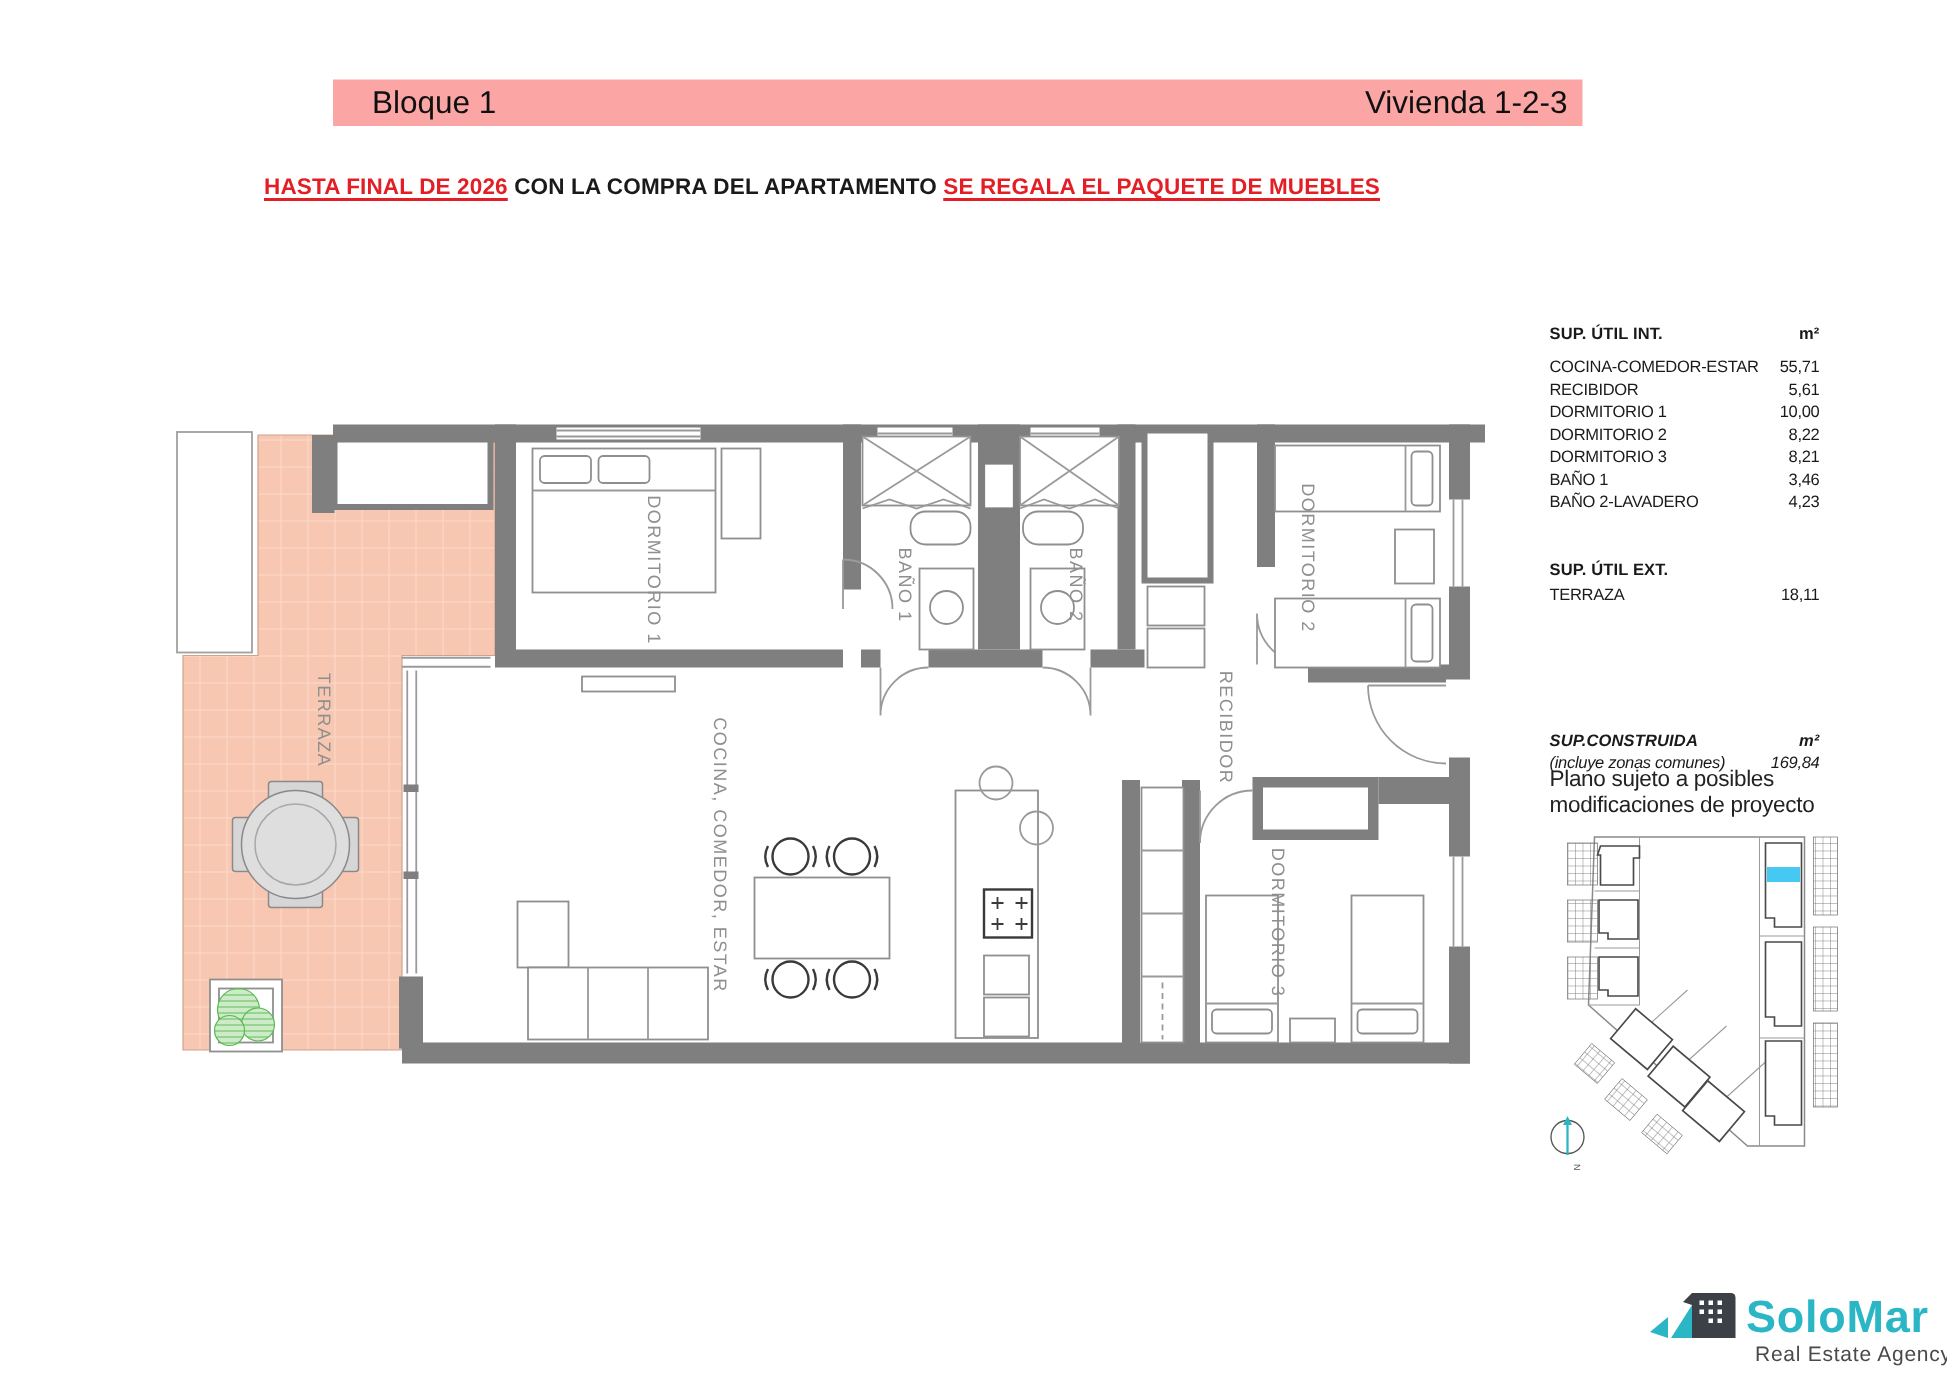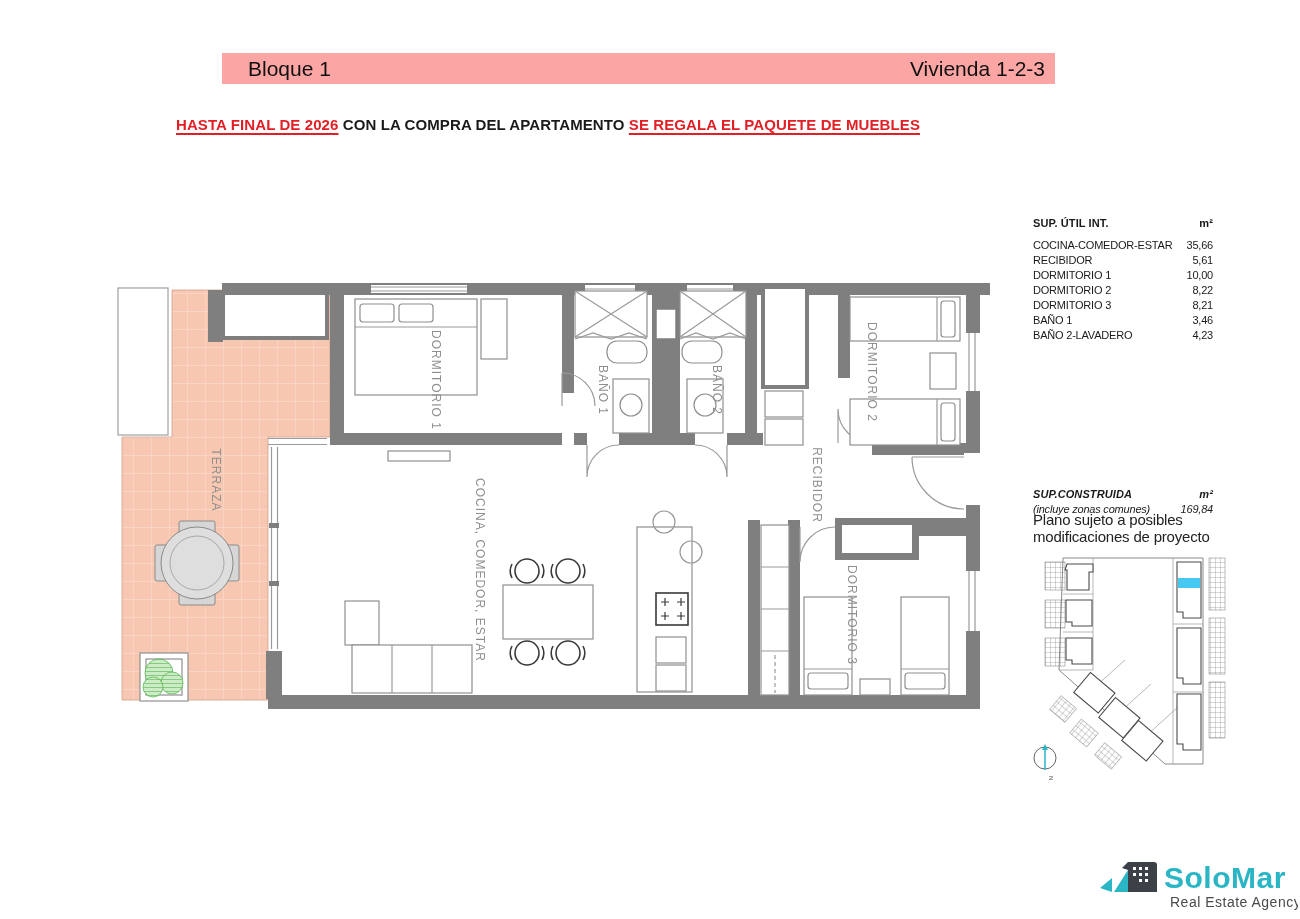--- a/index.html
+++ b/index.html
@@ -240,21 +240,21 @@
   </svg>
 
   <div class="areas" style="top:216px;">
     <div class="arow head">
         <span class="lbl b">SUP. ÚTIL INT.</span>
         <span class="val b">m²</span>
       </div>
     <div style="height:7px"></div>
     <div class="arow">
         <span>COCINA-COMEDOR-ESTAR</span>
-        <span class="val">35,66</span>
+        <span class="val">55,71</span>
       </div>
     <div class="arow">
         <span>RECIBIDOR</span>
         <span class="val">5,61</span>
       </div>
     <div class="arow">
         <span>DORMITORIO 1</span>
         <span class="val">10,00</span>
       </div>
     <div class="arow">
@@ -268,20 +268,31 @@
     <div class="arow">
         <span>BAÑO 1</span>
         <span class="val">3,46</span>
       </div>
     <div class="arow">
         <span>BAÑO 2-LAVADERO</span>
         <span class="val">4,23</span>
       </div>
   </div>
 
+  <div class="areas" style="top:373px;">
+    <div class="arow head">
+        <span class="lbl b">SUP. ÚTIL EXT.</span>
+        <span class="val"></span>
+      </div>
+    <div style="height:2px"></div>
+    <div class="arow">
+        <span>TERRAZA</span>
+        <span class="val">18,11</span>
+      </div>
+  </div>
 
   <div class="areas" style="top:487px;font-style:italic;">
     <div class="arow head">
         <span class="lbl b">SUP.CONSTRUIDA</span>
         <span class="val b">m²</span>
       </div>
     <div class="arow">
         <span>(incluye zonas comunes)</span>
         <span class="val">169,84</span>
       </div>

